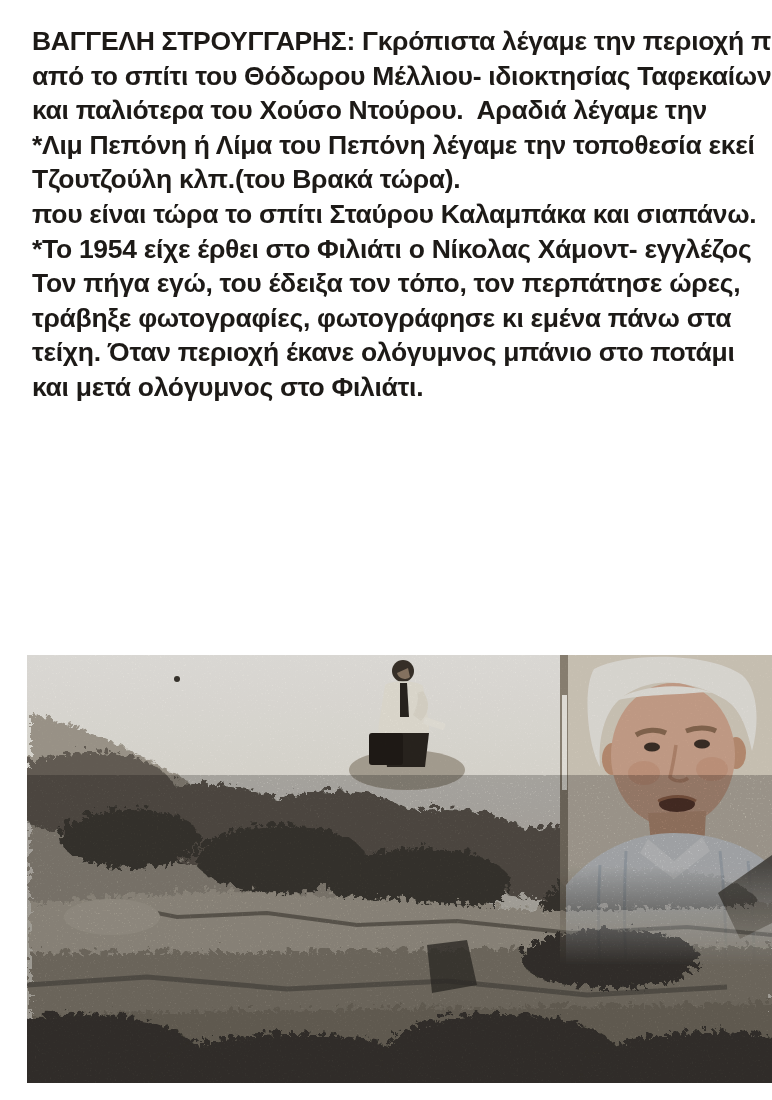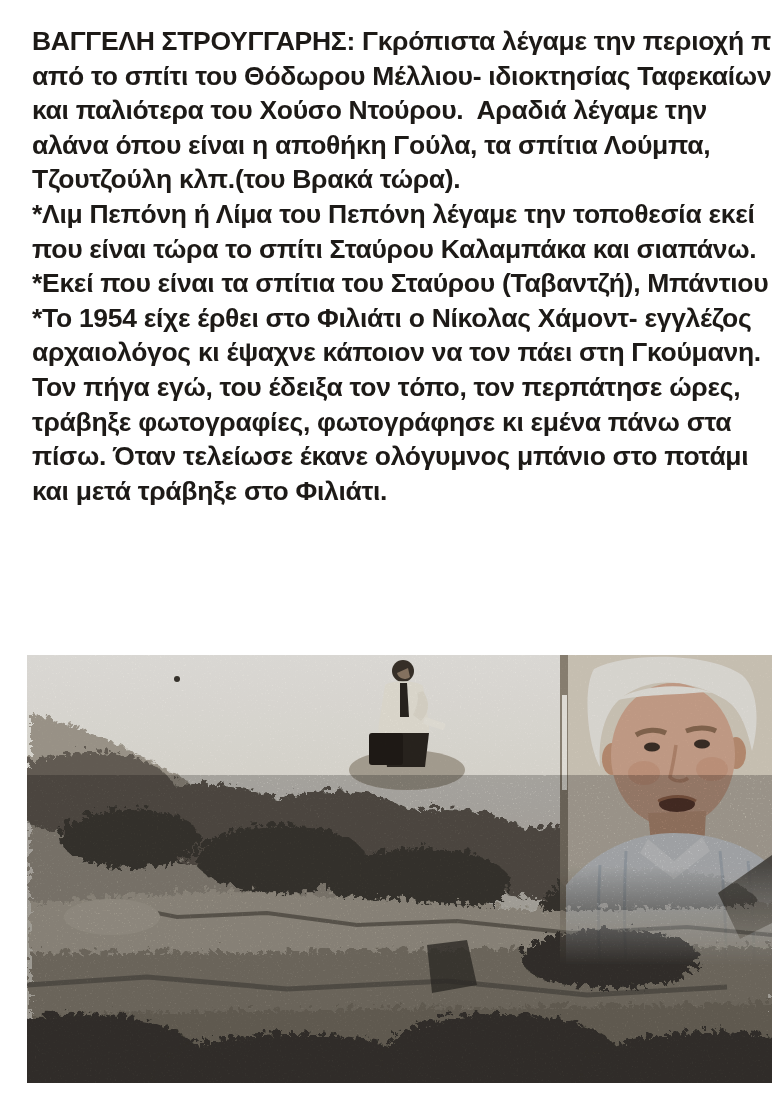--- a/index.html
+++ b/index.html
@@ -27,31 +27,28 @@
 </style>
 </head>
 <body>
 
 <div class="page">
 
   <div class="article">
     <div class="text-line">ΒΑΓΓΕΛΗ ΣΤΡΟΥΓΓΑΡΗΣ: Γκρόπιστα λέγαμε την περιοχή πίσω</div>
     <div class="text-line">από το σπίτι του Θόδωρου Μέλλιου- ιδιοκτησίας Ταφεκαίων</div>
     <div class="text-line">και παλιότερα του Χούσο Ντούρου.  Αραδιά λέγαμε την</div>
-    <div class="text-line">αλάνα όπου είναι η αποθήκη Γούλα, τα σπίτια Λούμπα,</div>
+    <div class="text-line">*Λιμ Πεπόνη ή Λίμα του Πεπόνη λέγαμε την τοποθεσία εκεί</div>
     <div class="text-line">Τζουτζούλη κλπ.(του Βρακά τώρα).</div>
-    <div class="text-line">*Λιμ Πεπόνη ή Λίμα του Πεπόνη λέγαμε την τοποθεσία εκεί</div>
     <div class="text-line">που είναι τώρα το σπίτι Σταύρου Καλαμπάκα και σιαπάνω.</div>
-    <div class="text-line">*Εκεί που είναι τα σπίτια του Σταύρου (Ταβαντζή), Μπάντιου</div>
     <div class="text-line">*Το 1954 είχε έρθει στο Φιλιάτι ο Νίκολας Χάμοντ- εγγλέζος</div>
-    <div class="text-line">αρχαιολόγος κι έψαχνε κάποιον να τον πάει στη Γκούμανη.</div>
     <div class="text-line">Τον πήγα εγώ, του έδειξα τον τόπο, τον περπάτησε ώρες,</div>
     <div class="text-line">τράβηξε φωτογραφίες, φωτογράφησε κι εμένα πάνω στα</div>
-    <div class="text-line">πίσω. Όταν τελείωσε έκανε ολόγυμνος μπάνιο στο ποτάμι</div>
-    <div class="text-line">και μετά τράβηξε στο Φιλιάτι.</div>
+    <div class="text-line">τείχη. Όταν περιοχή έκανε ολόγυμνος μπάνιο στο ποτάμι</div>
+    <div class="text-line">και μετά ολόγυμνος στο Φιλιάτι.</div>
   </div>
 
   <figure class="photo">
     <svg viewBox="0 0 745 428" xmlns="http://www.w3.org/2000/svg" role="img">
       <defs>
         <linearGradient id="skyGrad" x1="0" y1="0" x2="0" y2="1">
           <stop offset="0" stop-color="#edebe6"></stop>
           <stop offset="0.55" stop-color="#e2ddd3"></stop>
           <stop offset="1" stop-color="#d6d1c6"></stop>
         </linearGradient>

